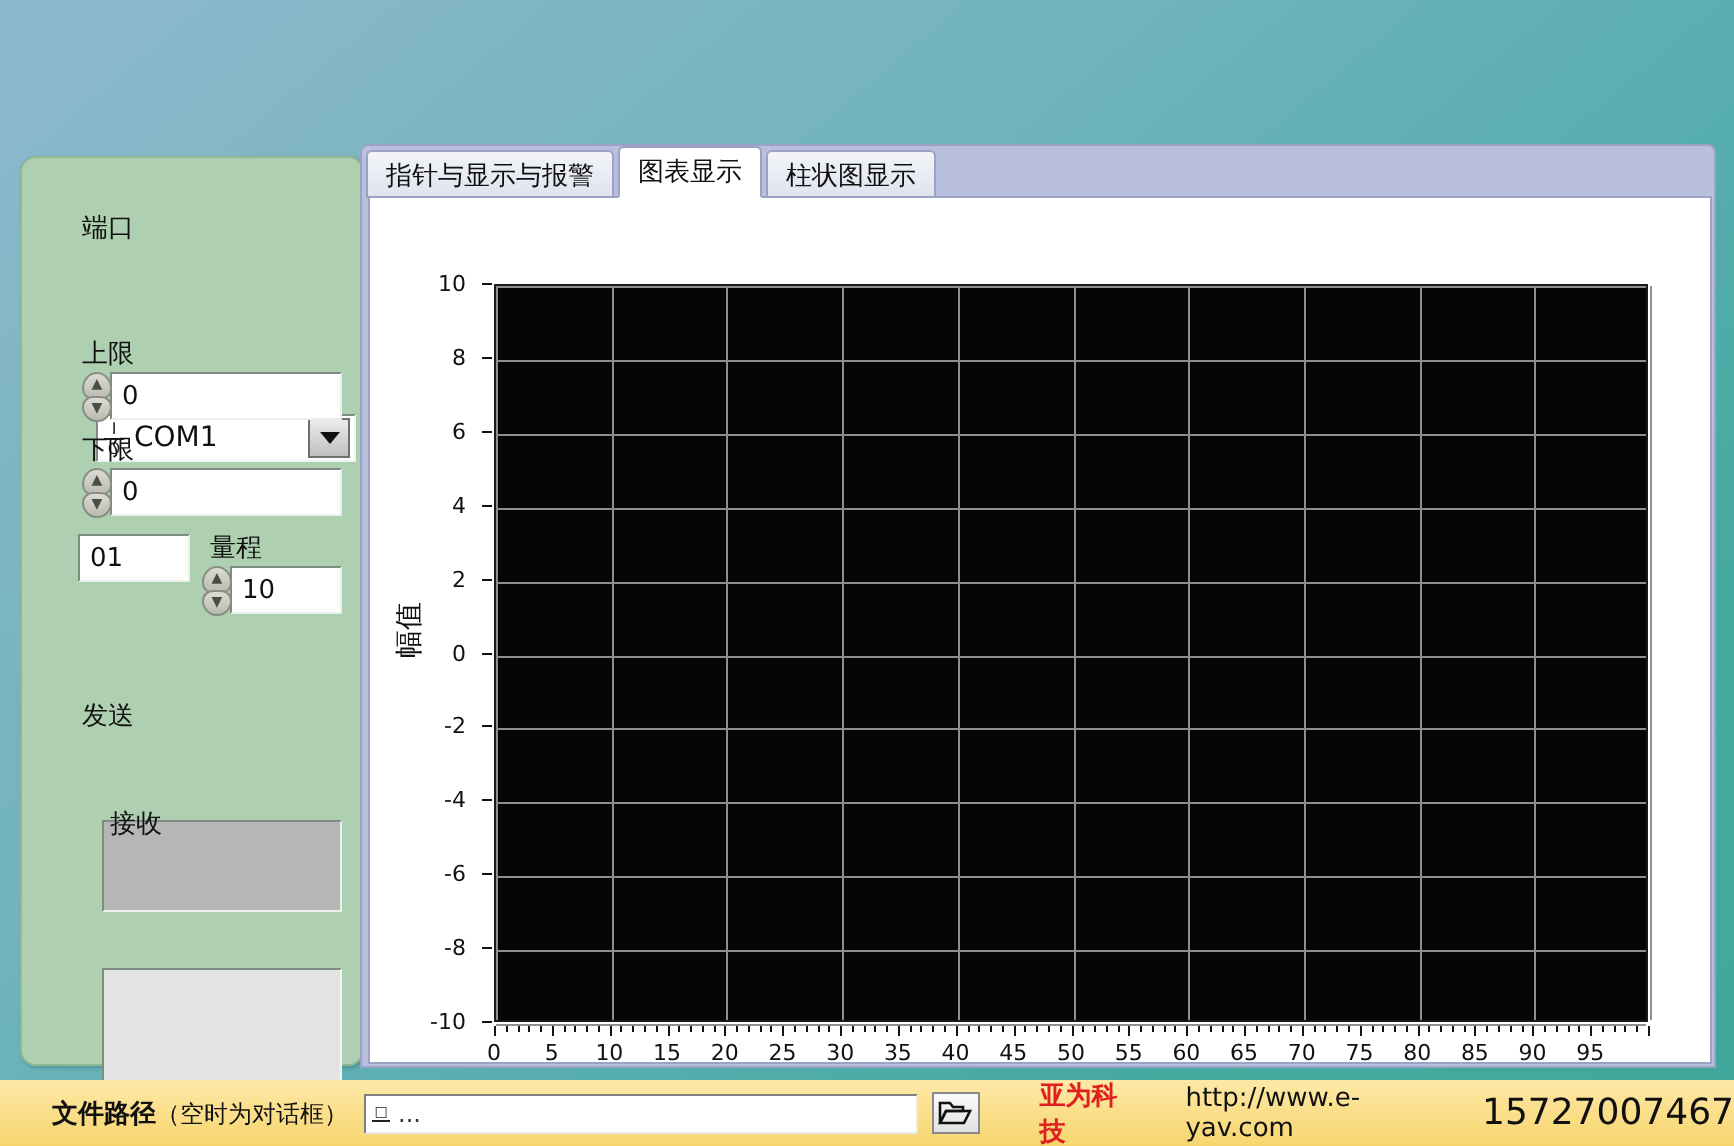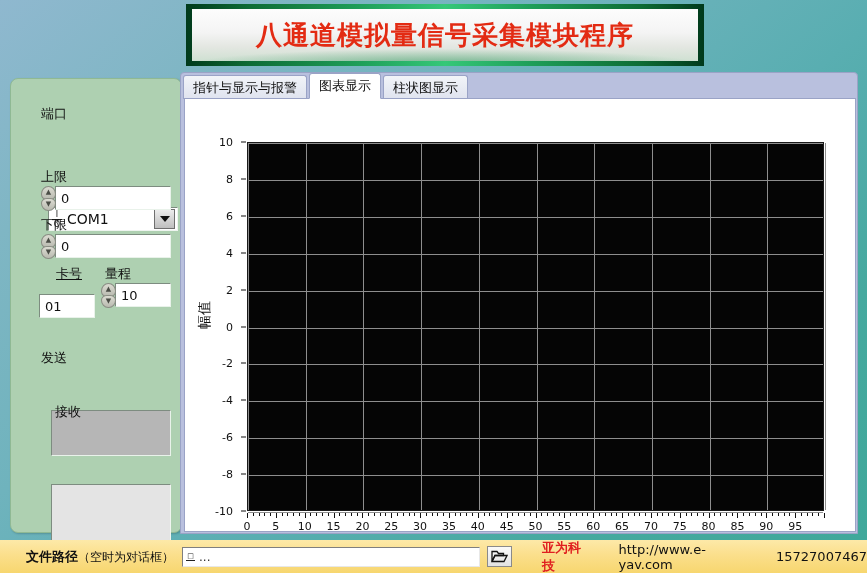--- a/index.html
+++ b/index.html
@@ -269,33 +269,27 @@
   #path-value { padding-left: 2px; }
   #browse-button {
     margin-left: 7px;
     width: 27px; height: 21px;
     background: linear-gradient(180deg,#fafafa 0%, #e2e2e2 100%);
     border: 1px solid #8a8a8a;
     display: flex; align-items: center; justify-content: center;
   }
   #brand { margin-left: 30px; color: #e02020; font-size: 13px; font-weight: bold; }
   #site  { margin-left: 28px; color: #111; font-size: 13px; }
-  #phone { margin-left: 26px; color: #111; font-size: 13px; text-align: center; }
+  #phone { margin-left: 26px; color: #111; font-size: 18px; text-align: center; }
 </style>
 </head>
 <body>
 
 <div id="app">
 
-  <div id="title-banner">
-    <div id="title-inner">
-      <div id="title-wash"></div>
-      <div id="title-text">八通道模拟量信号采集模块程序</div>
-    </div>
-  </div>
 
   <div id="left-panel">
 
     <span class="lp-label" style="left:30px;top:26px;">端口</span>
     <div id="port-combo">
       <div id="port-refnum">
         <i>I</i>
           <div class="bar"></div>
           <i>O</i>
       </div>
@@ -313,21 +307,21 @@
     <div class="lv-box" style="left:44px;top:107px;width:116px;height:24px;">0</div>
 
     <span class="lp-label" style="left:30px;top:137px;">下限</span>
     <div class="lv-spin" style="left:30px;top:155px;">
       <span>▲</span>
       <span>▼</span>
     </div>
     <div class="lv-box" style="left:44px;top:155px;width:116px;height:24px;">0</div>
 
     <span class="lp-label" style="left:45px;top:186px;text-decoration:underline;">卡号</span>
-    <div class="lv-box" style="left:28px;top:215px;width:56px;height:24px;">01</div>
+    <div class="lv-box" style="left:28px;top:188px;width:56px;height:24px;">01</div>
 
     <span class="lp-label" style="left:94px;top:186px;">量程</span>
     <div class="lv-spin" style="left:90px;top:204px;">
       <span>▲</span>
       <span>▼</span>
     </div>
     <div class="lv-box" style="left:104px;top:204px;width:56px;height:24px;">10</div>
 
     <span class="lp-label" style="left:30px;top:234px;margin-top:36px;">发送</span>
     <div id="send-box"></div>

